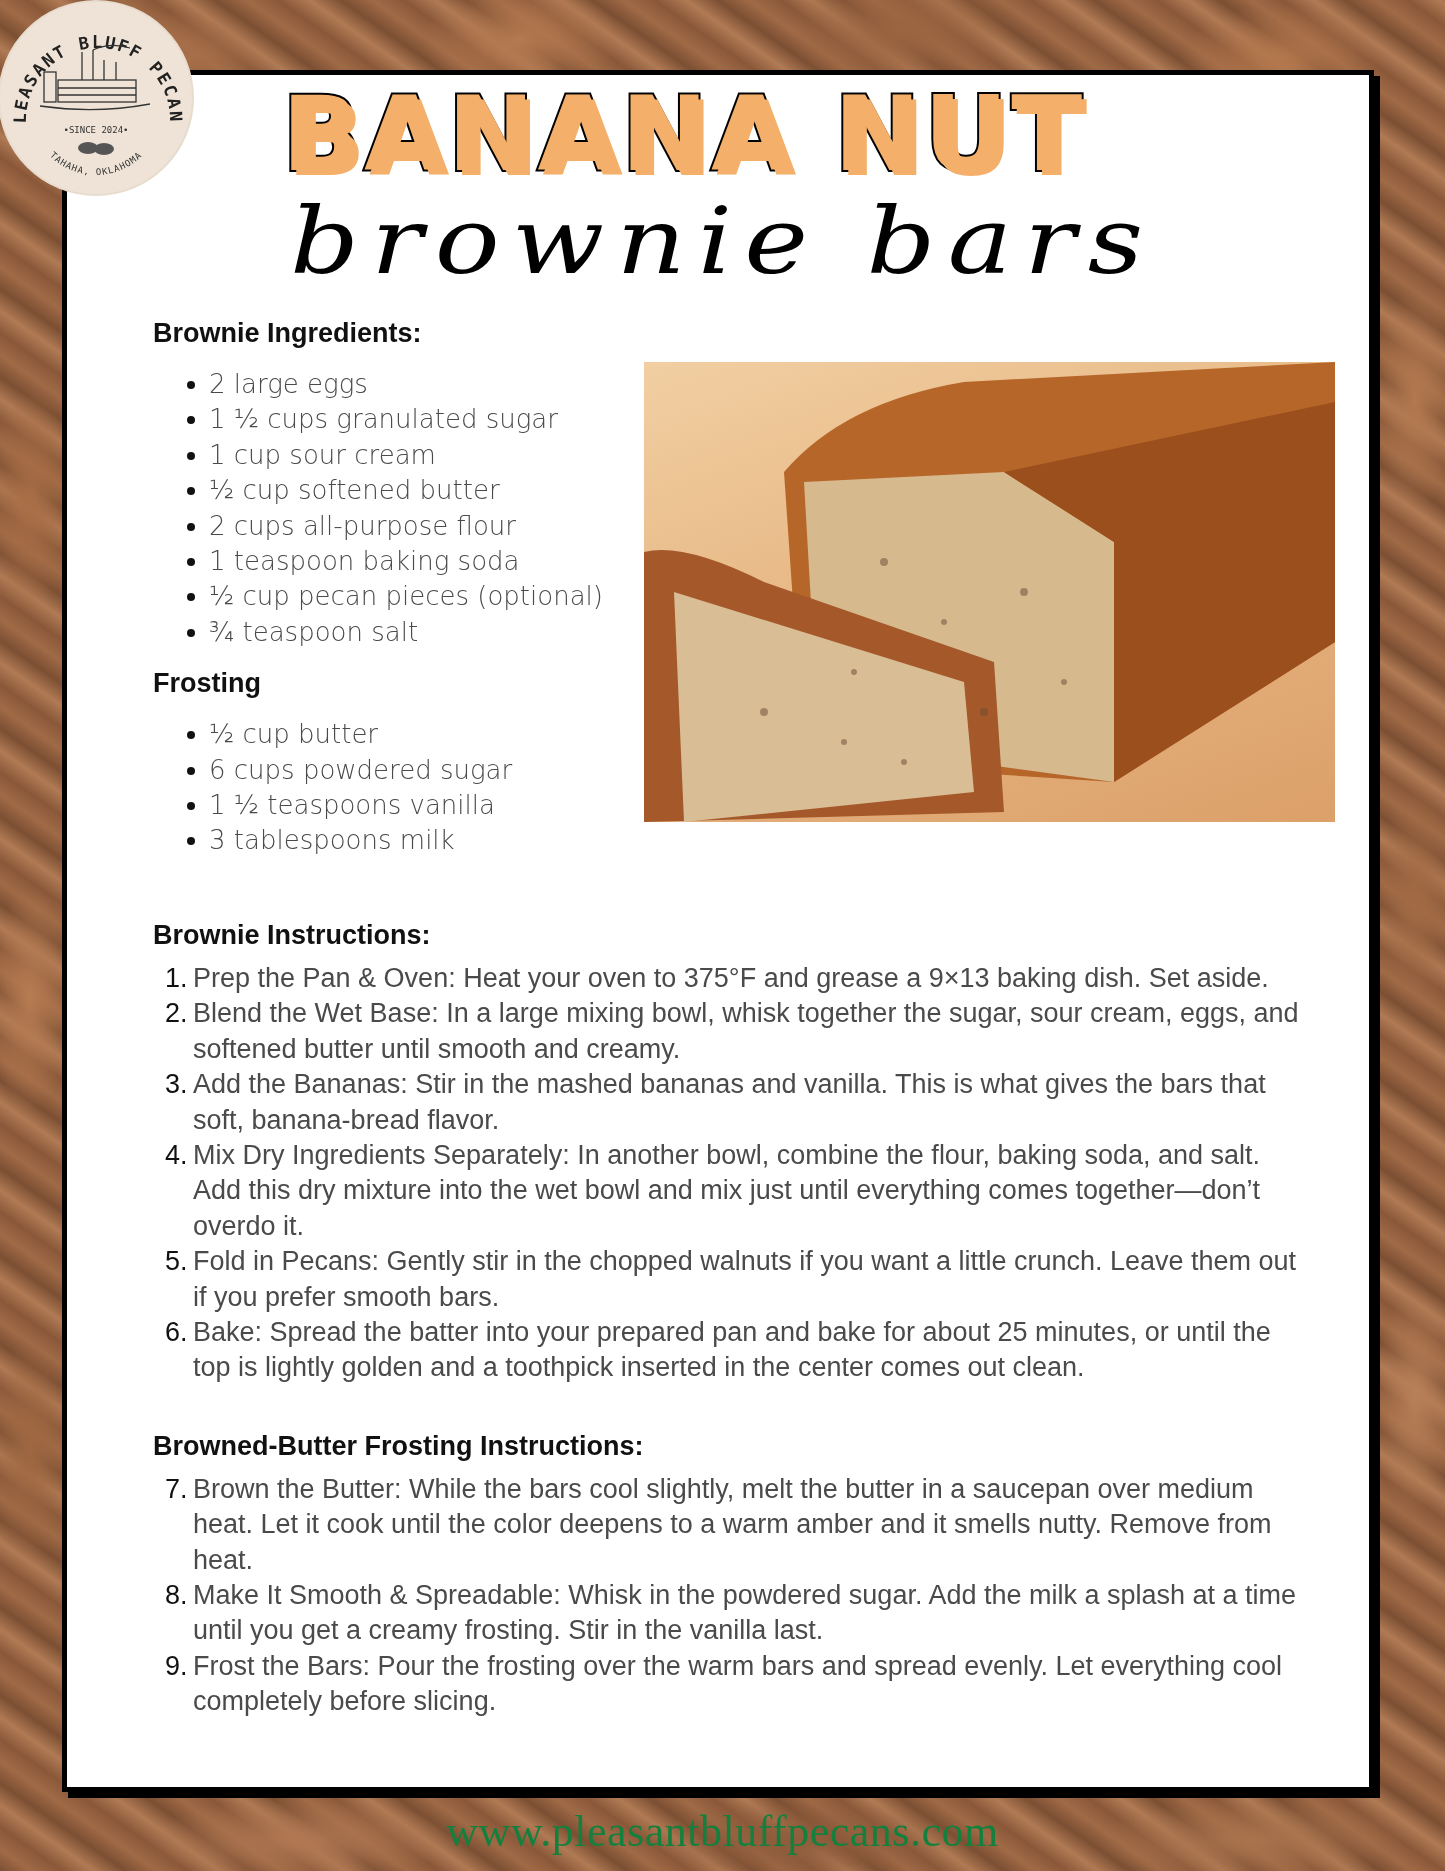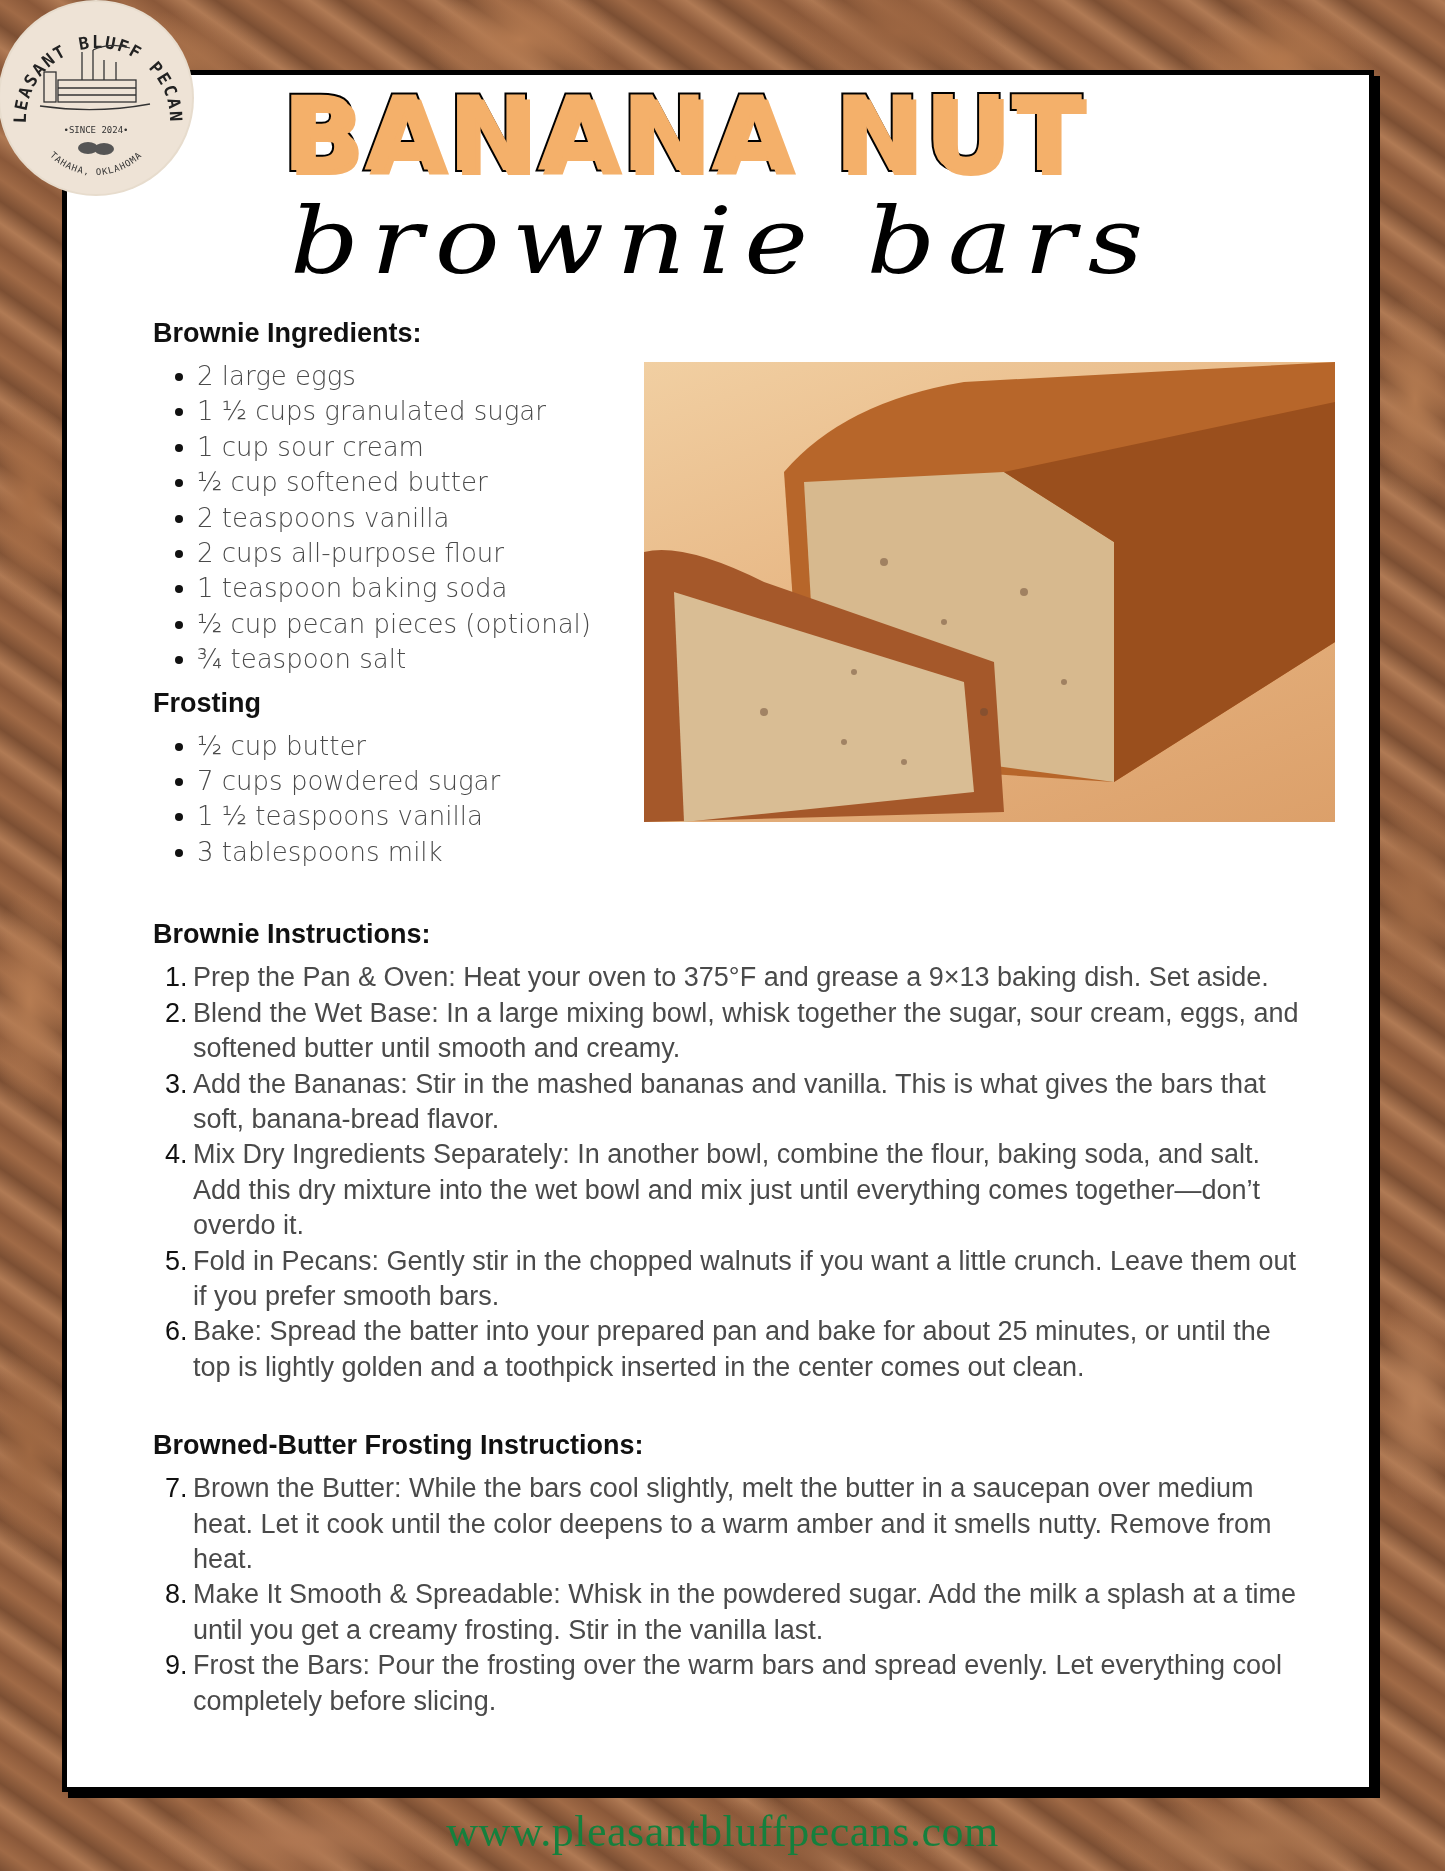--- a/index.html
+++ b/index.html
@@ -42,21 +42,21 @@
     position: absolute; left: 0; width: 1445px; top: 188px; text-align: center;
     font-family: "DejaVu Serif", serif; font-style: italic; font-size: 108px; color: #000;
     letter-spacing: 12px; line-height: 1; font-weight: normal;
     transform: scaleY(0.85);
   }
   .content { position: absolute; left: 145px; top: 308px; width: 1160px; color: #444; }
   .h {
     font-family: "Liberation Sans", sans-serif; font-weight: bold; font-size: 27px; color: #111;
     margin: 8px; line-height: 35px;
   }
-  ul.ing { list-style: none; margin: 4px; padding: 0 0 0 48px; }
+  ul.ing { list-style: none; margin: 16px; padding: 0 0 0 48px; }
   ul.ing li {
     font-family: "DejaVu Sans", sans-serif; font-size: 26px; line-height: 35.4px; color: #4a4a4a;
     font-weight: 300; position: relative;
   }
   ul.ing li .dot {
     position: absolute; left: -22px; top: 14px; width: 8px; height: 8px; border-radius: 50%; background: #111;
   }
   ol.steps { list-style: none; margin: 0; padding: 0 0 0 48px; }
   ol.steps li {
     font-family: "Liberation Sans", sans-serif; font-size: 27px; line-height: 35.4px; color: #4a4a4a;
@@ -136,31 +136,30 @@
   </svg>
 </div>
 
 <div class="content">
   <h2 class="h">Brownie Ingredients:</h2>
   <ul class="ing">
     <li><span class="dot"></span><span>2 large eggs</span></li>
     <li><span class="dot"></span><span>1 ½ cups granulated sugar</span></li>
     <li><span class="dot"></span><span>1 cup sour cream</span></li>
     <li><span class="dot"></span><span>½ cup softened butter</span></li>
-    <li><span class="dot"></span><span>2 teaspoons vanilla</span></li>
     <li><span class="dot"></span><span>2 cups all-purpose flour</span></li>
     <li><span class="dot"></span><span>1 teaspoon baking soda</span></li>
     <li><span class="dot"></span><span>½ cup pecan pieces (optional)</span></li>
     <li><span class="dot"></span><span>¾ teaspoon salt</span></li>
   </ul>
 
   <h2 class="h">Frosting</h2>
   <ul class="ing">
     <li><span class="dot"></span><span>½ cup butter</span></li>
-    <li><span class="dot"></span><span>7 cups powdered sugar</span></li>
+    <li><span class="dot"></span><span>6 cups powdered sugar</span></li>
     <li><span class="dot"></span><span>1 ½ teaspoons vanilla</span></li>
     <li><span class="dot"></span><span>3 tablespoons milk</span></li>
   </ul>
 
   <div style="height:35px"></div>
 
   <h2 class="h">Brownie Instructions:</h2>
   <ol class="steps">
     <li><span class="num">1.</span><span>Prep the Pan &amp; Oven: Heat your oven to 375°F and grease a 9×13 baking dish. Set aside.</span></li>
     <li><span class="num">2.</span><span> Blend the Wet Base: In a large mixing bowl, whisk together the sugar, sour cream, eggs, and softened butter until smooth and creamy.</span></li>

